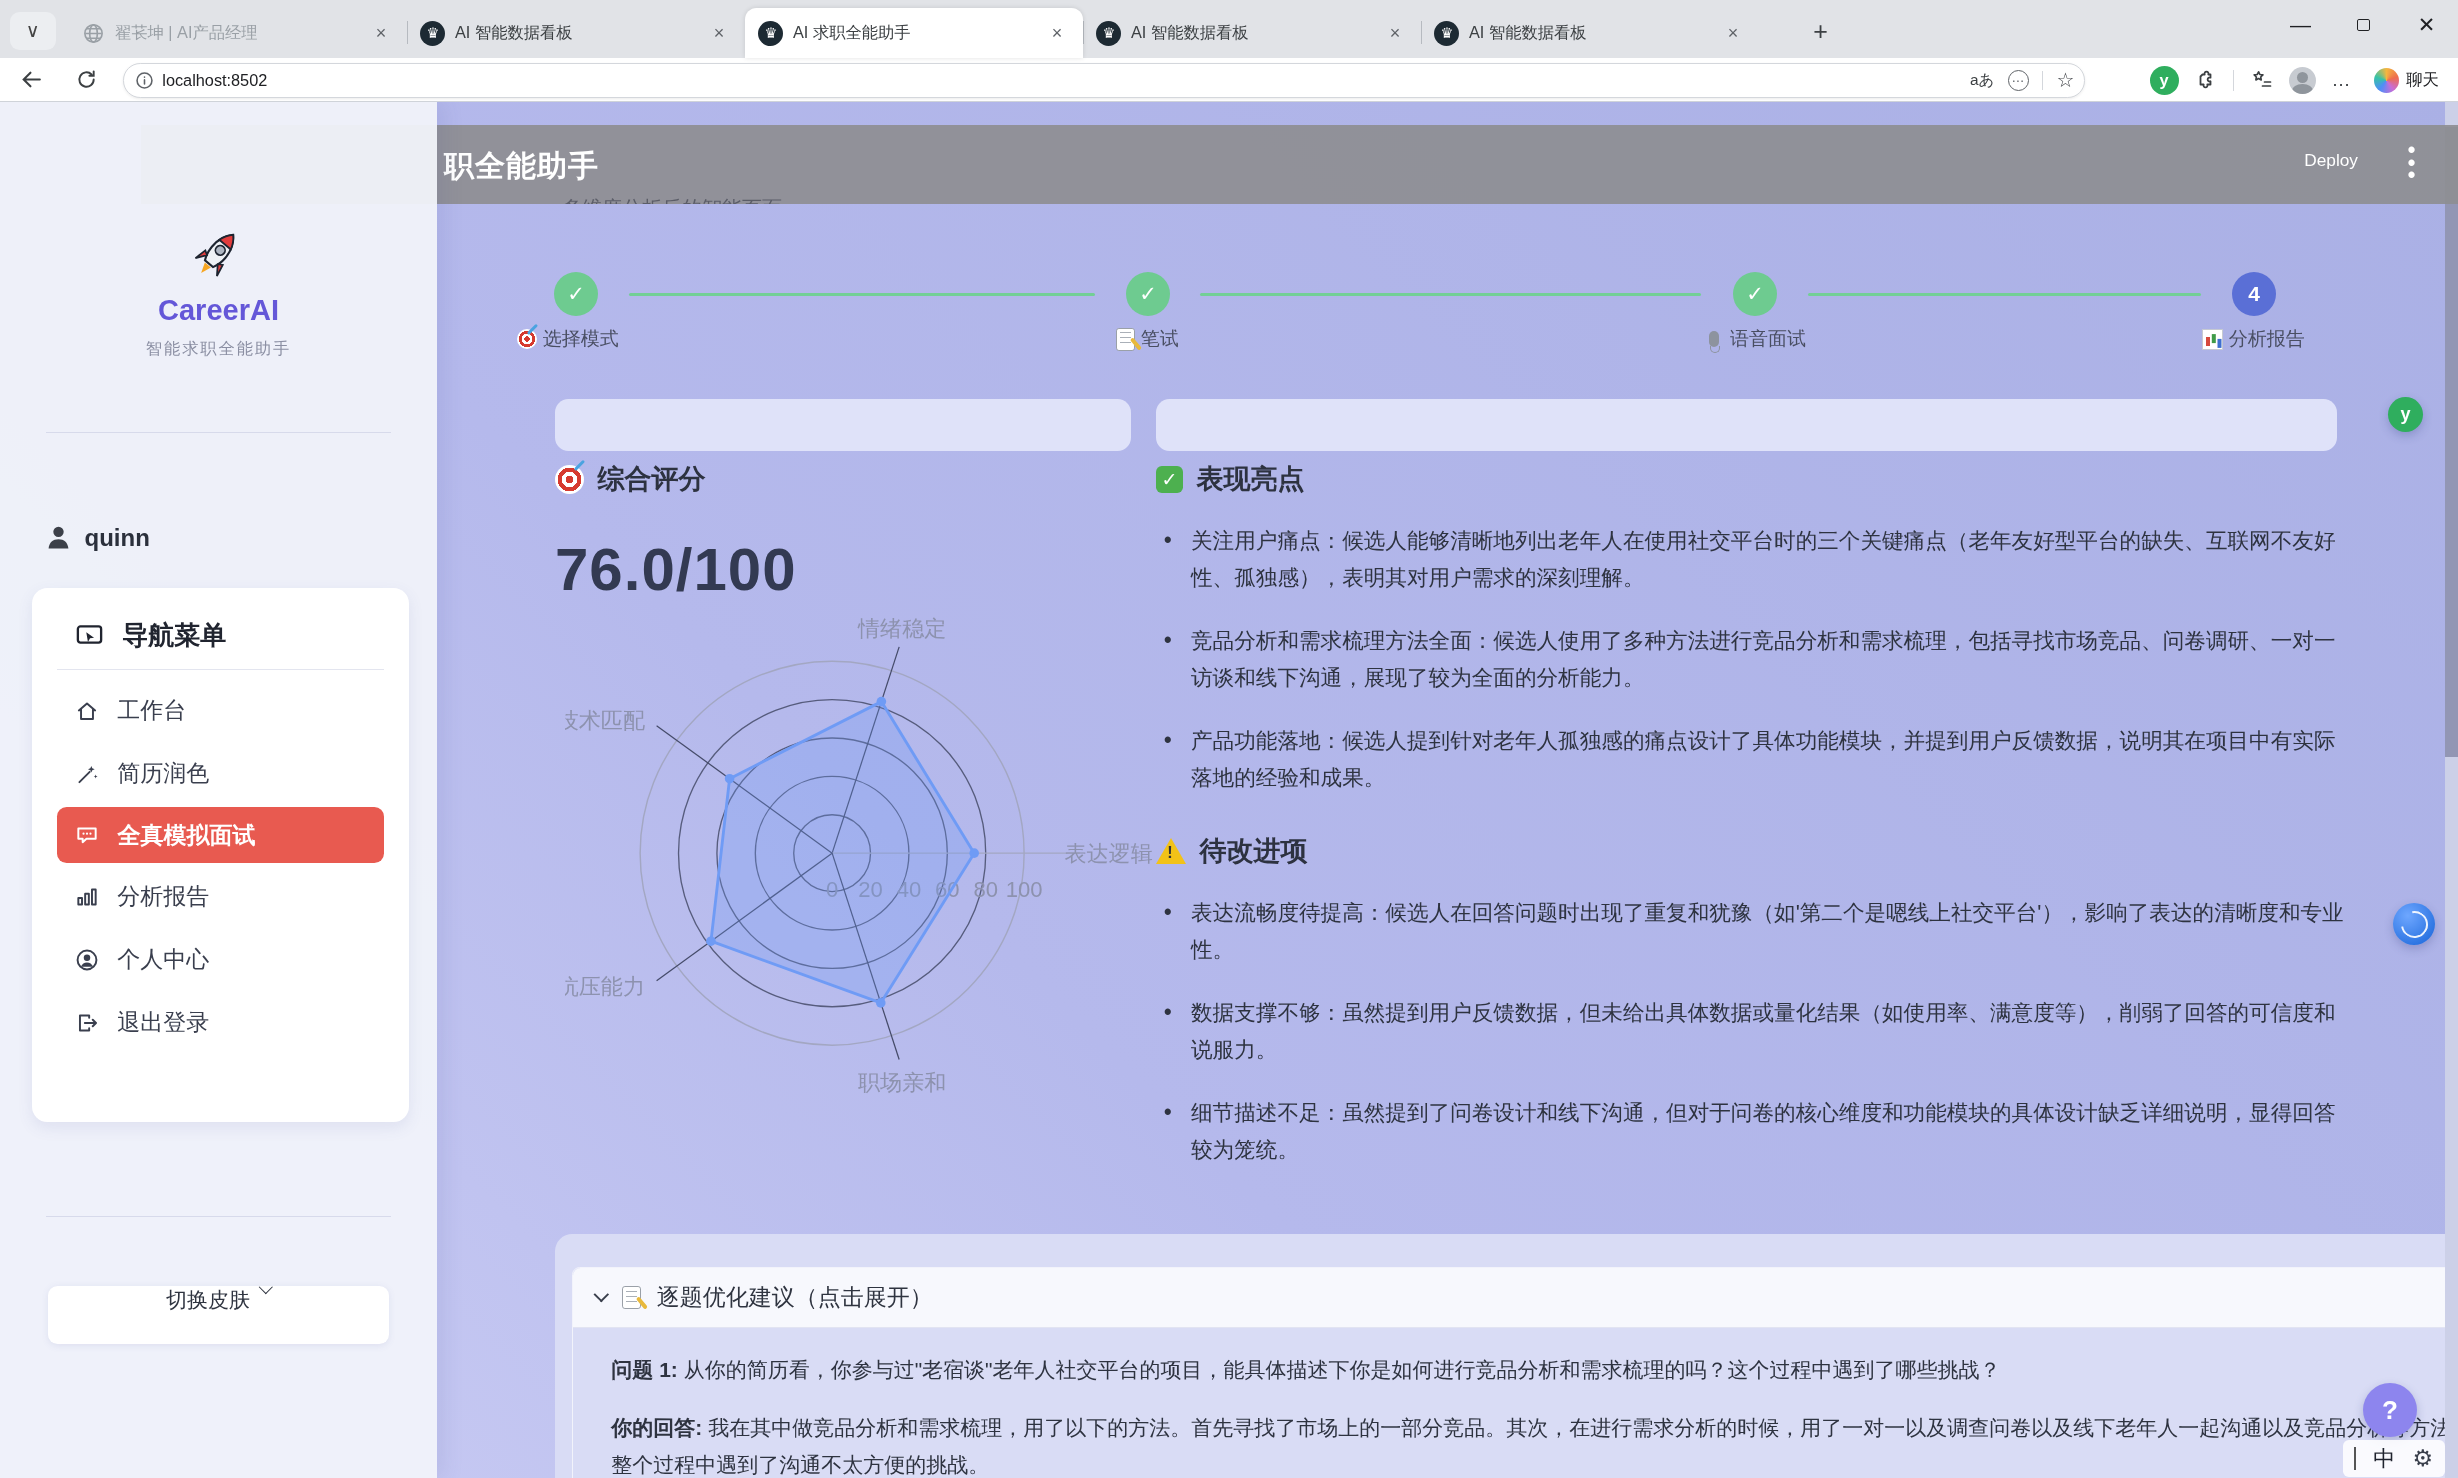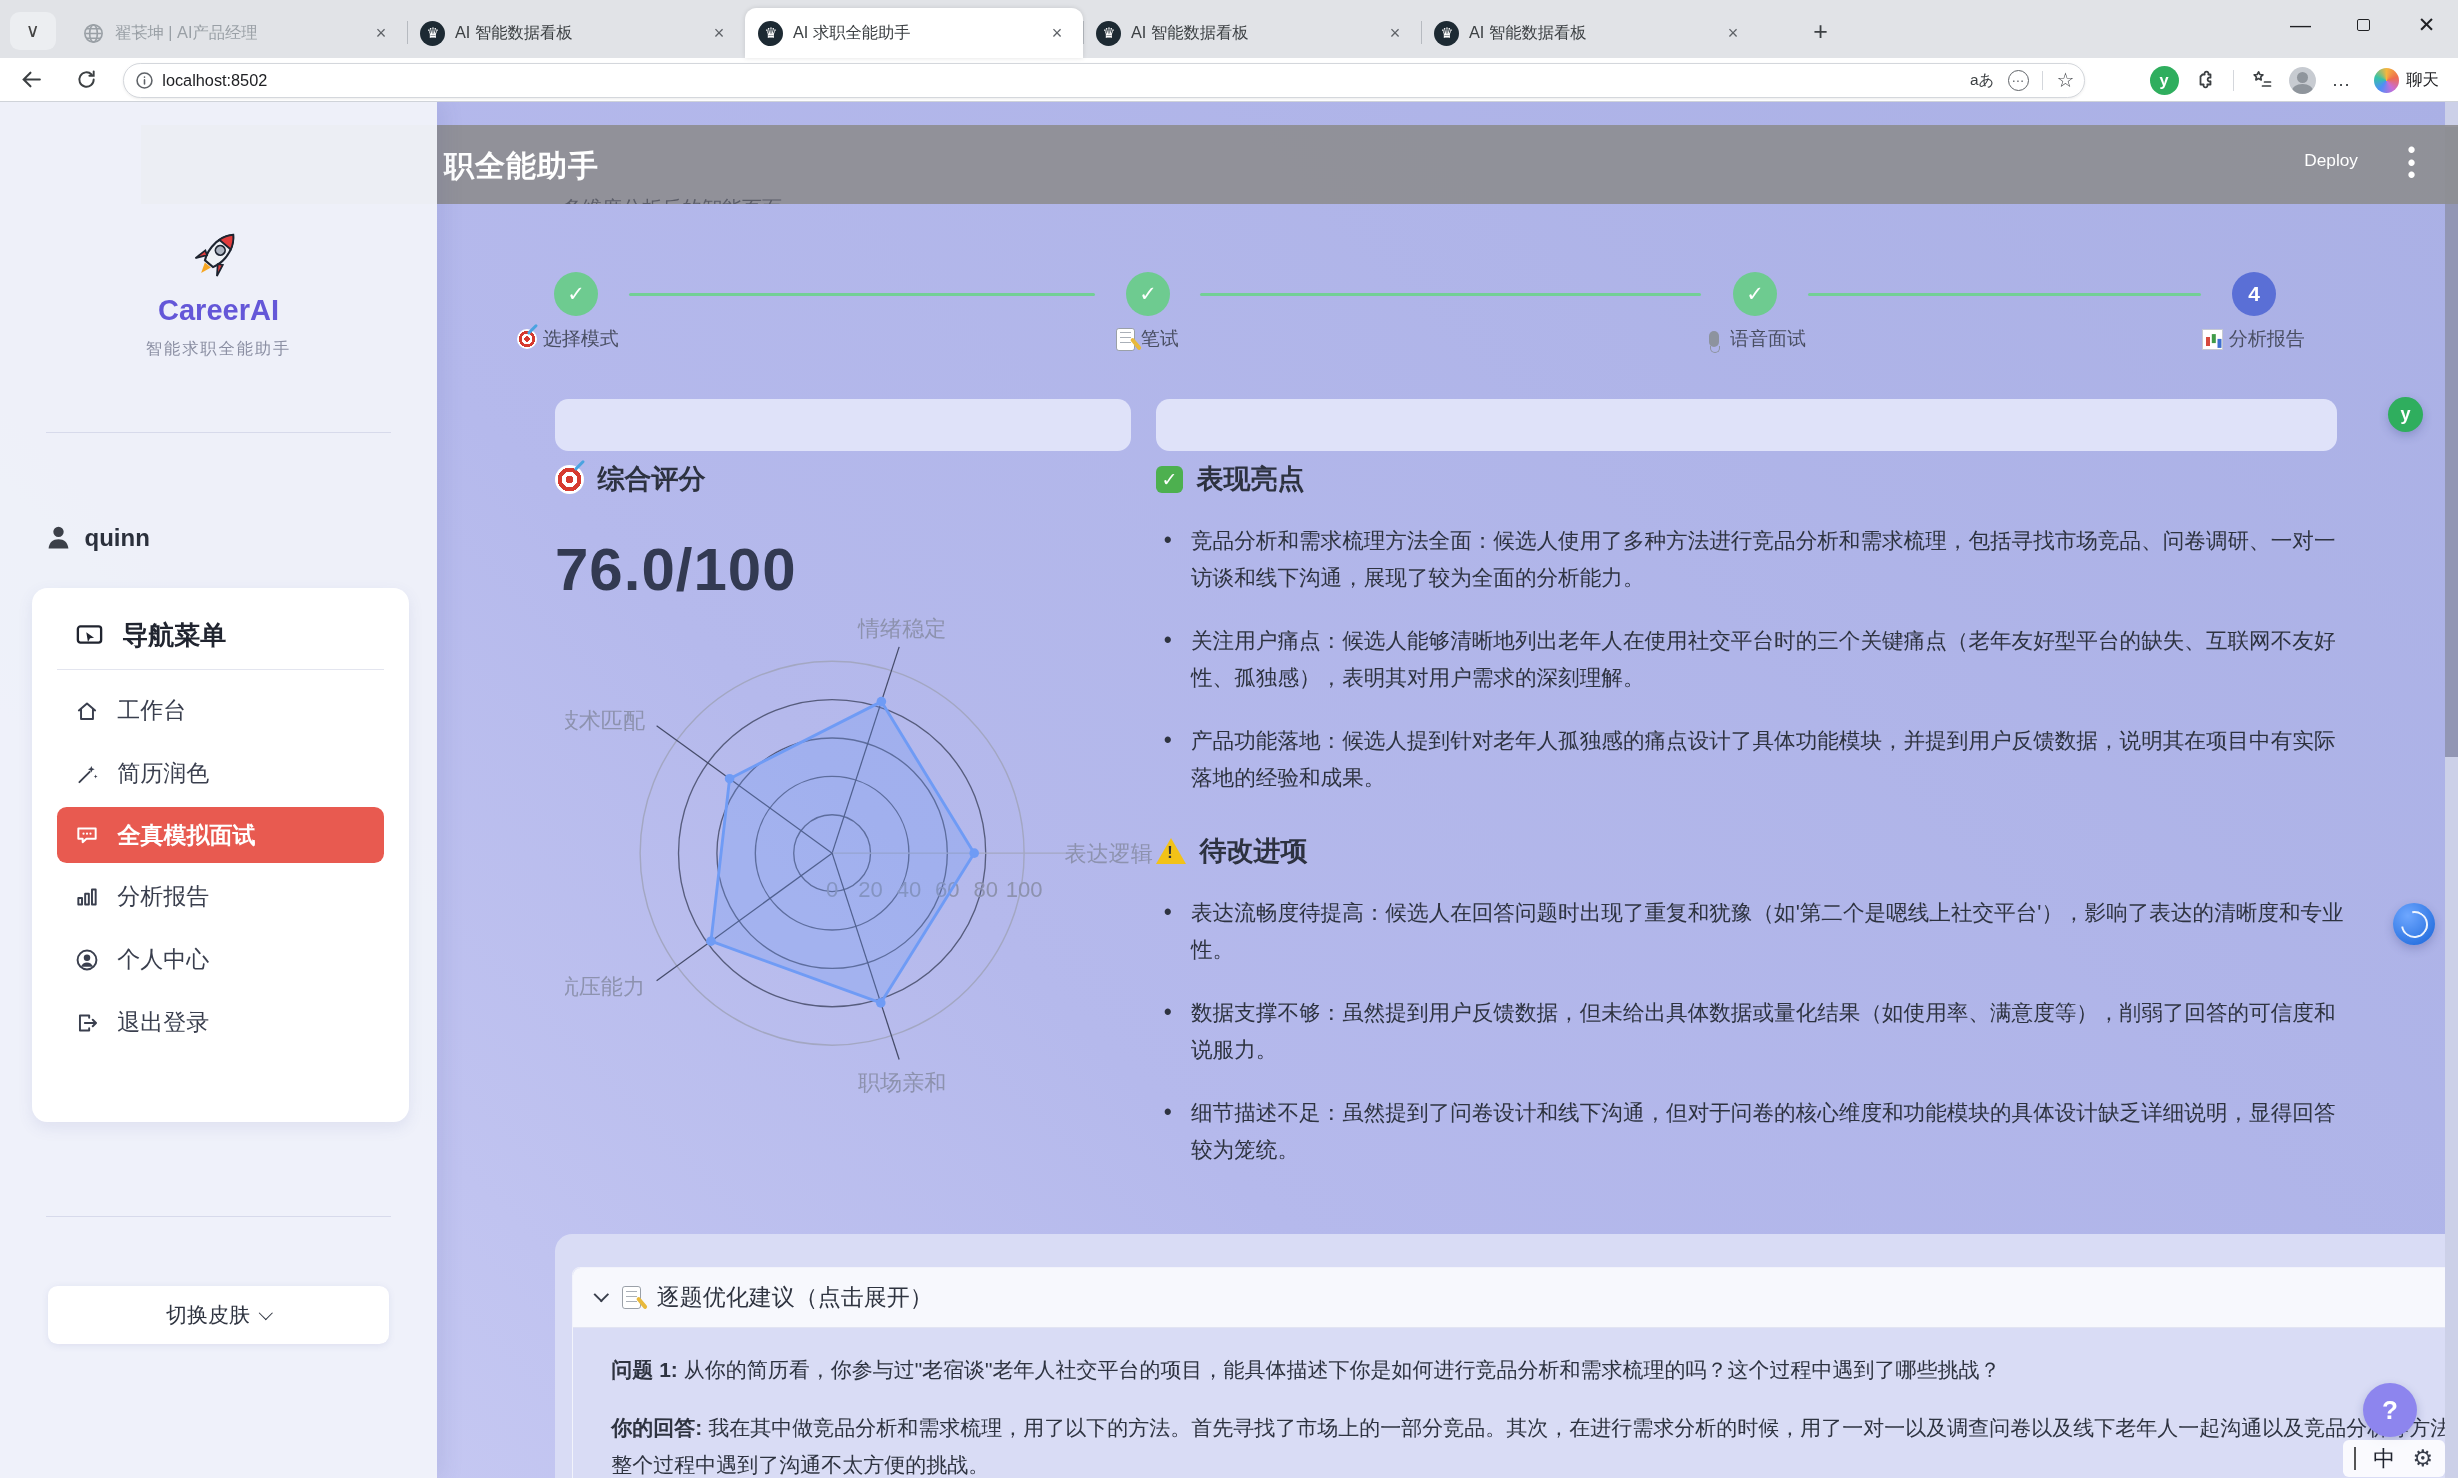--- a/index.html
+++ b/index.html
@@ -57,21 +57,21 @@
   .rocket{position:absolute;left:190px;top:123px;width:56px;height:56px;}
   .brand-name{position:absolute;left:0;top:192px;width:437px;text-align:center;font-size:29px;font-weight:bold;color:#6457d8;}
   .brand-tag{position:absolute;left:0;top:236px;width:437px;text-align:center;font-size:16.3px;color:#8b8fa3;letter-spacing:1.9px;}
   .sb-div{position:absolute;left:46px;right:46px;height:1px;background:#d7daeb;}
   .user-row{position:absolute;left:44px;top:421px;display:flex;align-items:center;gap:11.5px;font-size:24px;font-weight:600;color:#2b303c;}
   .nav-card{position:absolute;left:32px;top:486px;width:377px;height:534px;background:#fff;border-radius:15.4px;box-shadow:0 5.8px 15.4px rgba(80,90,160,.10);padding-top:21px;}
   .nav-head{display:flex;align-items:center;gap:17.3px;padding-left:42px;font-size:26px;font-weight:bold;color:#20242f;height:52px;}
   .nav-div{height:1px;background:#e3e5ef;margin:7.7px 25px 9.6px 25px;}
   .nav-item{height:63px;display:flex;align-items:center;gap:17.3px;padding-left:42px;font-size:23px;color:#3a3f4e;}
   .nav-item.active{background:#e85a50;color:#fff;font-weight:bold;border-radius:9.6px;margin:1.9px 25px;padding-left:17.3px;height:56px;}
-  .theme-btn{position:absolute;left:48px;right:48px;top:1184px;height:58px;background:#fff;border-radius:9.6px;box-shadow:0 1.9px 7.7px rgba(80,90,160,.10);display:flex;align-items:center;justify-content:center;gap:11.5px;font-size:21px;color:#2f3440;}
+  .theme-btn{position:absolute;left:48px;right:48px;top:1184px;height:58px;background:#fff;border-radius:9.6px;box-shadow:0 1.9px 7.7px rgba(80,90,160,.10);display:flex;justify-content:center;gap:11.5px;font-size:21px;color:#2f3440;}
   .chev{width:9.6px;height:9.6px;border-right:1.9px solid #2f3440;border-bottom:1.9px solid #2f3440;transform:rotate(45deg);margin-top:-3.8px;}
 
   
   .step-circle{position:absolute;width:44px;height:44px;border-radius:50%;display:flex;align-items:center;justify-content:center;color:#fff;font-size:21px;font-weight:bold;top:170px;z-index:1;}
   .step-circle.done{background:#6ecb90;}
   .step-circle.current{background:#5a6fd6;}
   .step-line{position:absolute;height:2.9px;background:#72cf95;top:191px;border-radius:1.9px;}
   .step-label{position:absolute;top:224px;font-size:19px;color:#494e62;display:flex;align-items:center;gap:5.8px;white-space:nowrap;}
 
   .skel-card{position:absolute;top:297px;height:52px;border-radius:13.4px;background:#dfe2f9;}
@@ -379,22 +379,22 @@
             <circle cx="171.20975674250695" cy="168.41234669739353" r="5" fill="#6f9bf5"></circle>
           </svg></div>
     </div>
 
     <div class="col" style="left:1156px;width:1191px">
       <div class="sec-head">
         <span class="ic-check">✓</span>
         <span>表现亮点</span>
       </div>
       <ul class="bullets" id="hl-list">
+          <li>关注用户痛点：候选人能够清晰地列出老年人在使用社交平台时的三个关键痛点（老年友好型平台的缺失、互联网不友好性、孤独感），表明其对用户需求的深刻理解。</li>
           <li>竞品分析和需求梳理方法全面：候选人使用了多种方法进行竞品分析和需求梳理，包括寻找市场竞品、问卷调研、一对一访谈和线下沟通，展现了较为全面的分析能力。</li>
-          <li>关注用户痛点：候选人能够清晰地列出老年人在使用社交平台时的三个关键痛点（老年友好型平台的缺失、互联网不友好性、孤独感），表明其对用户需求的深刻理解。</li>
           <li>产品功能落地：候选人提到针对老年人孤独感的痛点设计了具体功能模块，并提到用户反馈数据，说明其在项目中有实际落地的经验和成果。</li>
         </ul>
       <div class="sec-head improve-head">
         <span class="ic-warn"></span>
         <span>待改进项</span>
       </div>
       <ul class="bullets" id="imp-list">
           <li>表达流畅度待提高：候选人在回答问题时出现了重复和犹豫（如'第二个是嗯线上社交平台'），影响了表达的清晰度和专业性。</li>
           <li>数据支撑不够：虽然提到用户反馈数据，但未给出具体数据或量化结果（如使用率、满意度等），削弱了回答的可信度和说服力。</li>
           <li>细节描述不足：虽然提到了问卷设计和线下沟通，但对于问卷的核心维度和功能模块的具体设计缺乏详细说明，显得回答较为笼统。</li>

